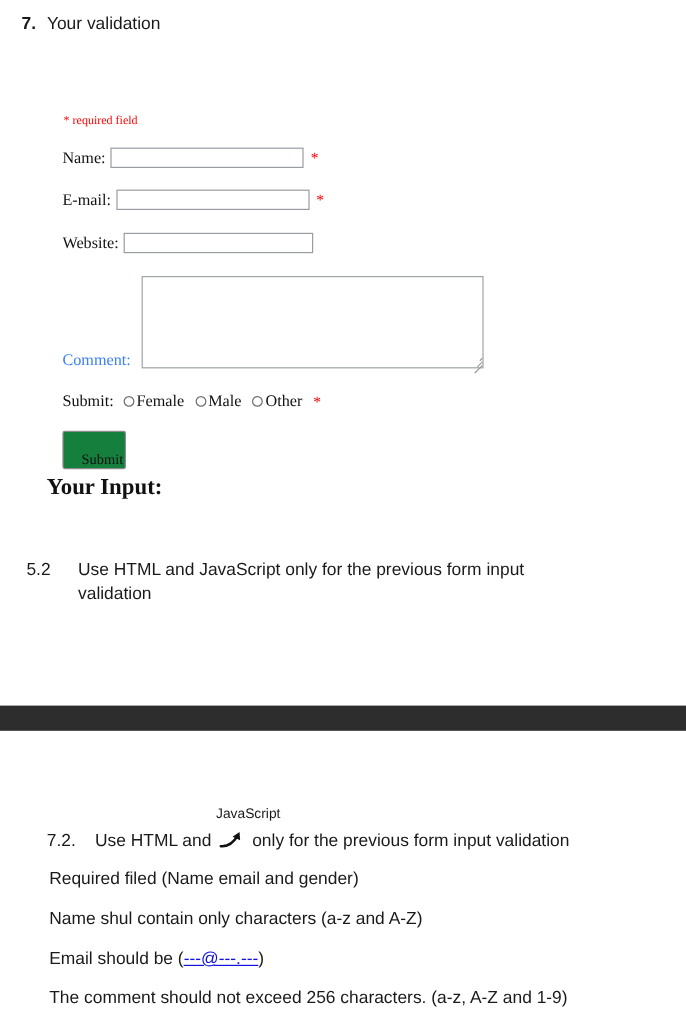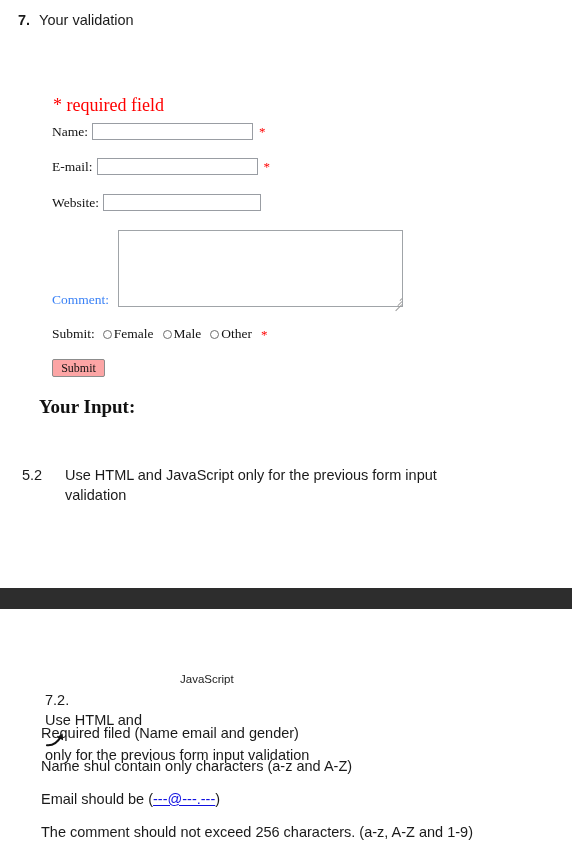--- a/index.html
+++ b/index.html
@@ -52,21 +52,21 @@
     left: 52px;
     top: 13px;
     font-size: 22.5px;
     letter-spacing: 0.2px;
   }
 
   #required-note {
     left: 53px;
     top: 49px;
     font-family: "Liberation Serif", "DejaVu Serif", serif;
-    font-size: 18px;
+    font-size: 10px;
     color: #ff0000;
   }
 
   .form-row {
     left: 52px;
     font-family: "Liberation Serif", "DejaVu Serif", serif;
     font-size: 13.5px;
     color: #111111;
     display: flex;
     align-items: center;
@@ -173,29 +173,29 @@
     display: inline-block;
   }
 
   
   #submit-button {
     left: 52px;
     top: 313px;
     width: 53px;
     height: 18px;
     box-sizing: border-box;
-    background: #fca5a5;
+    background: #15803d;
     border: 1px solid #8c8c8c;
     border-radius: 2px;
     font-family: "Liberation Serif", "DejaVu Serif", serif;
     font-size: 12px;
     color: #111;
     line-height: 16px;
     text-align: center;
-    padding: 0;
+    padding: 15px;
   }
 
   #your-input-title {
     left: 39px;
     top: 350px;
     font-size: 19px;
   }
 
   
   #item-71 {
@@ -229,21 +229,20 @@
   }
   #item-72 {
     left: 39px;
     top: 690px;
     font-size: 14.5px;
     line-height: 20px;
     color: #1a1a1a;
     display: flex;
     align-items: baseline;
     white-space: nowrap;
-    flex-direction: column;
   }
   #item-72 .snum { margin-right: 16px; }
   #arrow-up-right {
     display: inline-block;
     width: 22px;
     height: 15px;
     position: relative;
     top: 2px;
     margin: 0 6px;
   }

